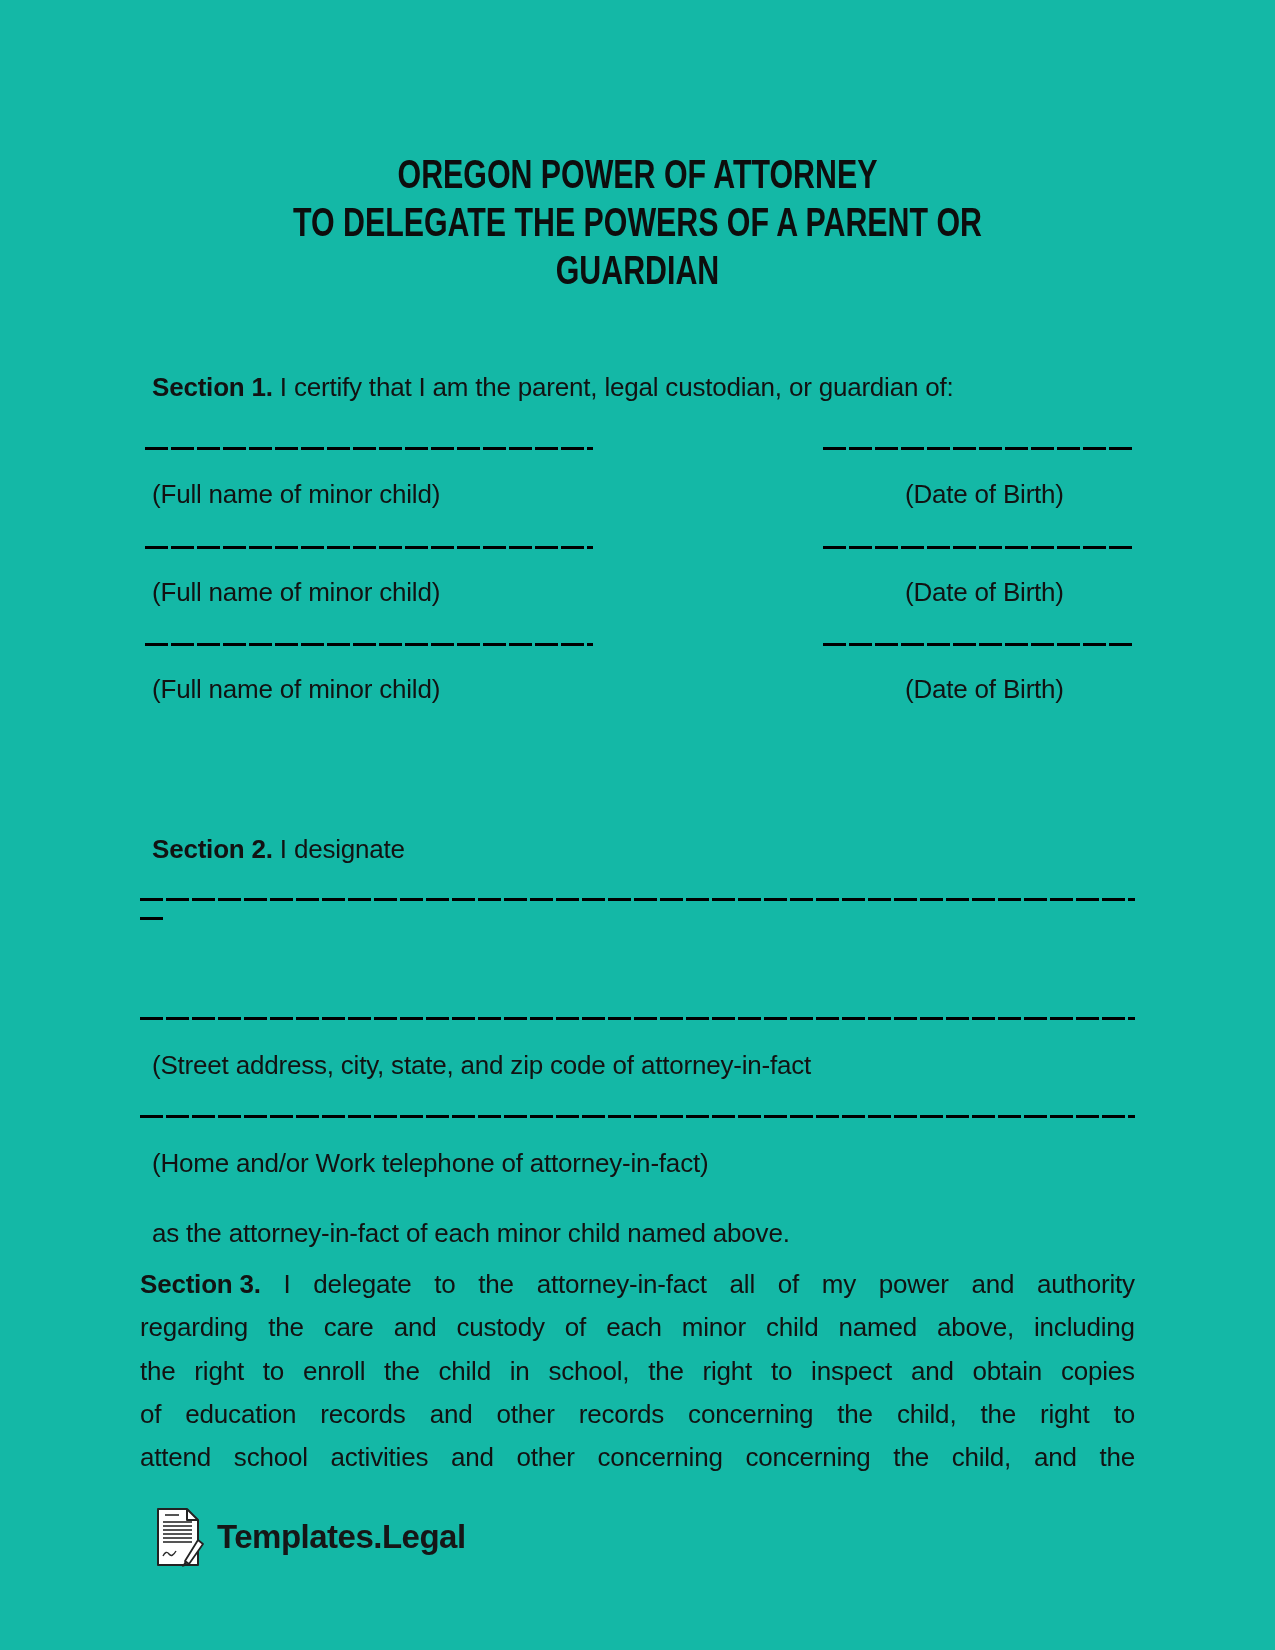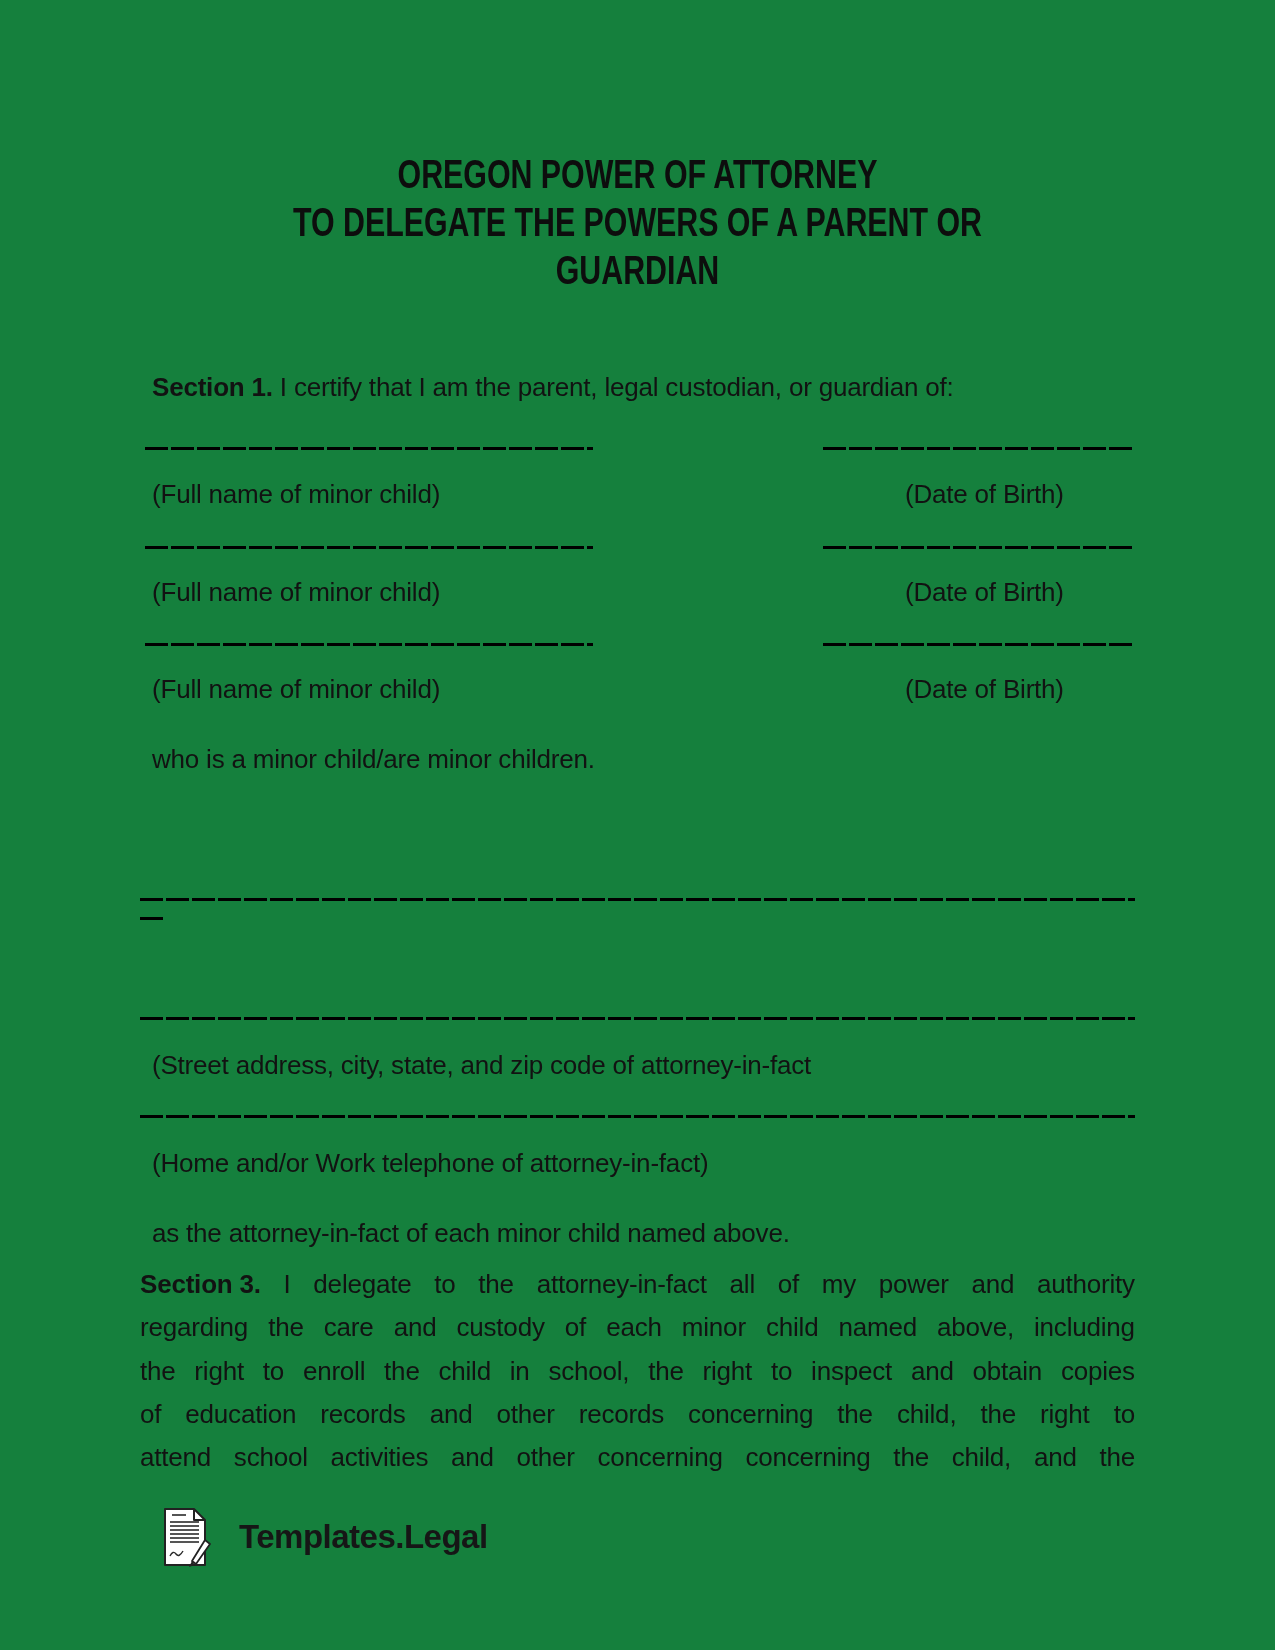--- a/index.html
+++ b/index.html
@@ -1,20 +1,20 @@
 <!DOCTYPE html>
 <html><head>
 <meta charset="utf-8">
 <style>
   html, body { margin: 0; padding: 0; background: #ffffff; }
   .page {
     position: relative;
     width: 1275px;
     height: 1650px;
-    background: #15803d;
+    background: #14b8a6;
     overflow: hidden;
     font-family: "Liberation Sans", sans-serif;
     color: #121212;
   }
   .title {
     position: absolute;
     top: 150px;
     left: 140px;
     width: 995px;
     text-align: center;
@@ -53,25 +53,25 @@
     width: 995px;
     display: flex;
     justify-content: space-between;
     font-size: 26px;
     letter-spacing: -0.2px;
     line-height: 30px;
     text-align: right;
   }
   .footer {
     position: absolute;
-    left: 162px;
+    left: 155px;
     top: 1506px;
     display: flex;
     align-items: center;
-    gap: 27px;
+    gap: 12px;
   }
   .brand {
     font-weight: bold;
     font-size: 33px;
     letter-spacing: -0.5px;
     color: #161616;
   }
 </style>
 </head>
 <body>
@@ -94,22 +94,22 @@
   <div class="rule left" style="top:546px"></div>
   <div class="rule right" style="top:546px"></div>
   <p class="line" style="top:565px">(Full name of minor child)</p>
   <p class="line rightcol" style="top:565px">(Date of Birth)</p>
 
   <div class="rule left" style="top:643px"></div>
   <div class="rule right" style="top:643px"></div>
   <p class="line" style="top:662px">(Full name of minor child)</p>
   <p class="line rightcol" style="top:662px">(Date of Birth)</p>
 
-  <p class="line" style="top:732px">who is a minor child/are minor children.</p>
-
+
+  <p class="line" style="top:822px"><span class="b">Section 2.</span><span> I designate</span></p>
 
   <div class="rule full" style="top:898px"></div>
   <div class="rule stub" style="top:917px"></div>
 
   <div class="rule full" style="top:1017px"></div>
   <p class="line" style="top:1038px">(Street address, city, state, and zip code of attorney-in-fact</p>
 
   <div class="rule full" style="top:1115px"></div>
   <p class="line" style="top:1206px">as the attorney-in-fact of each minor child named above.</p>
 

